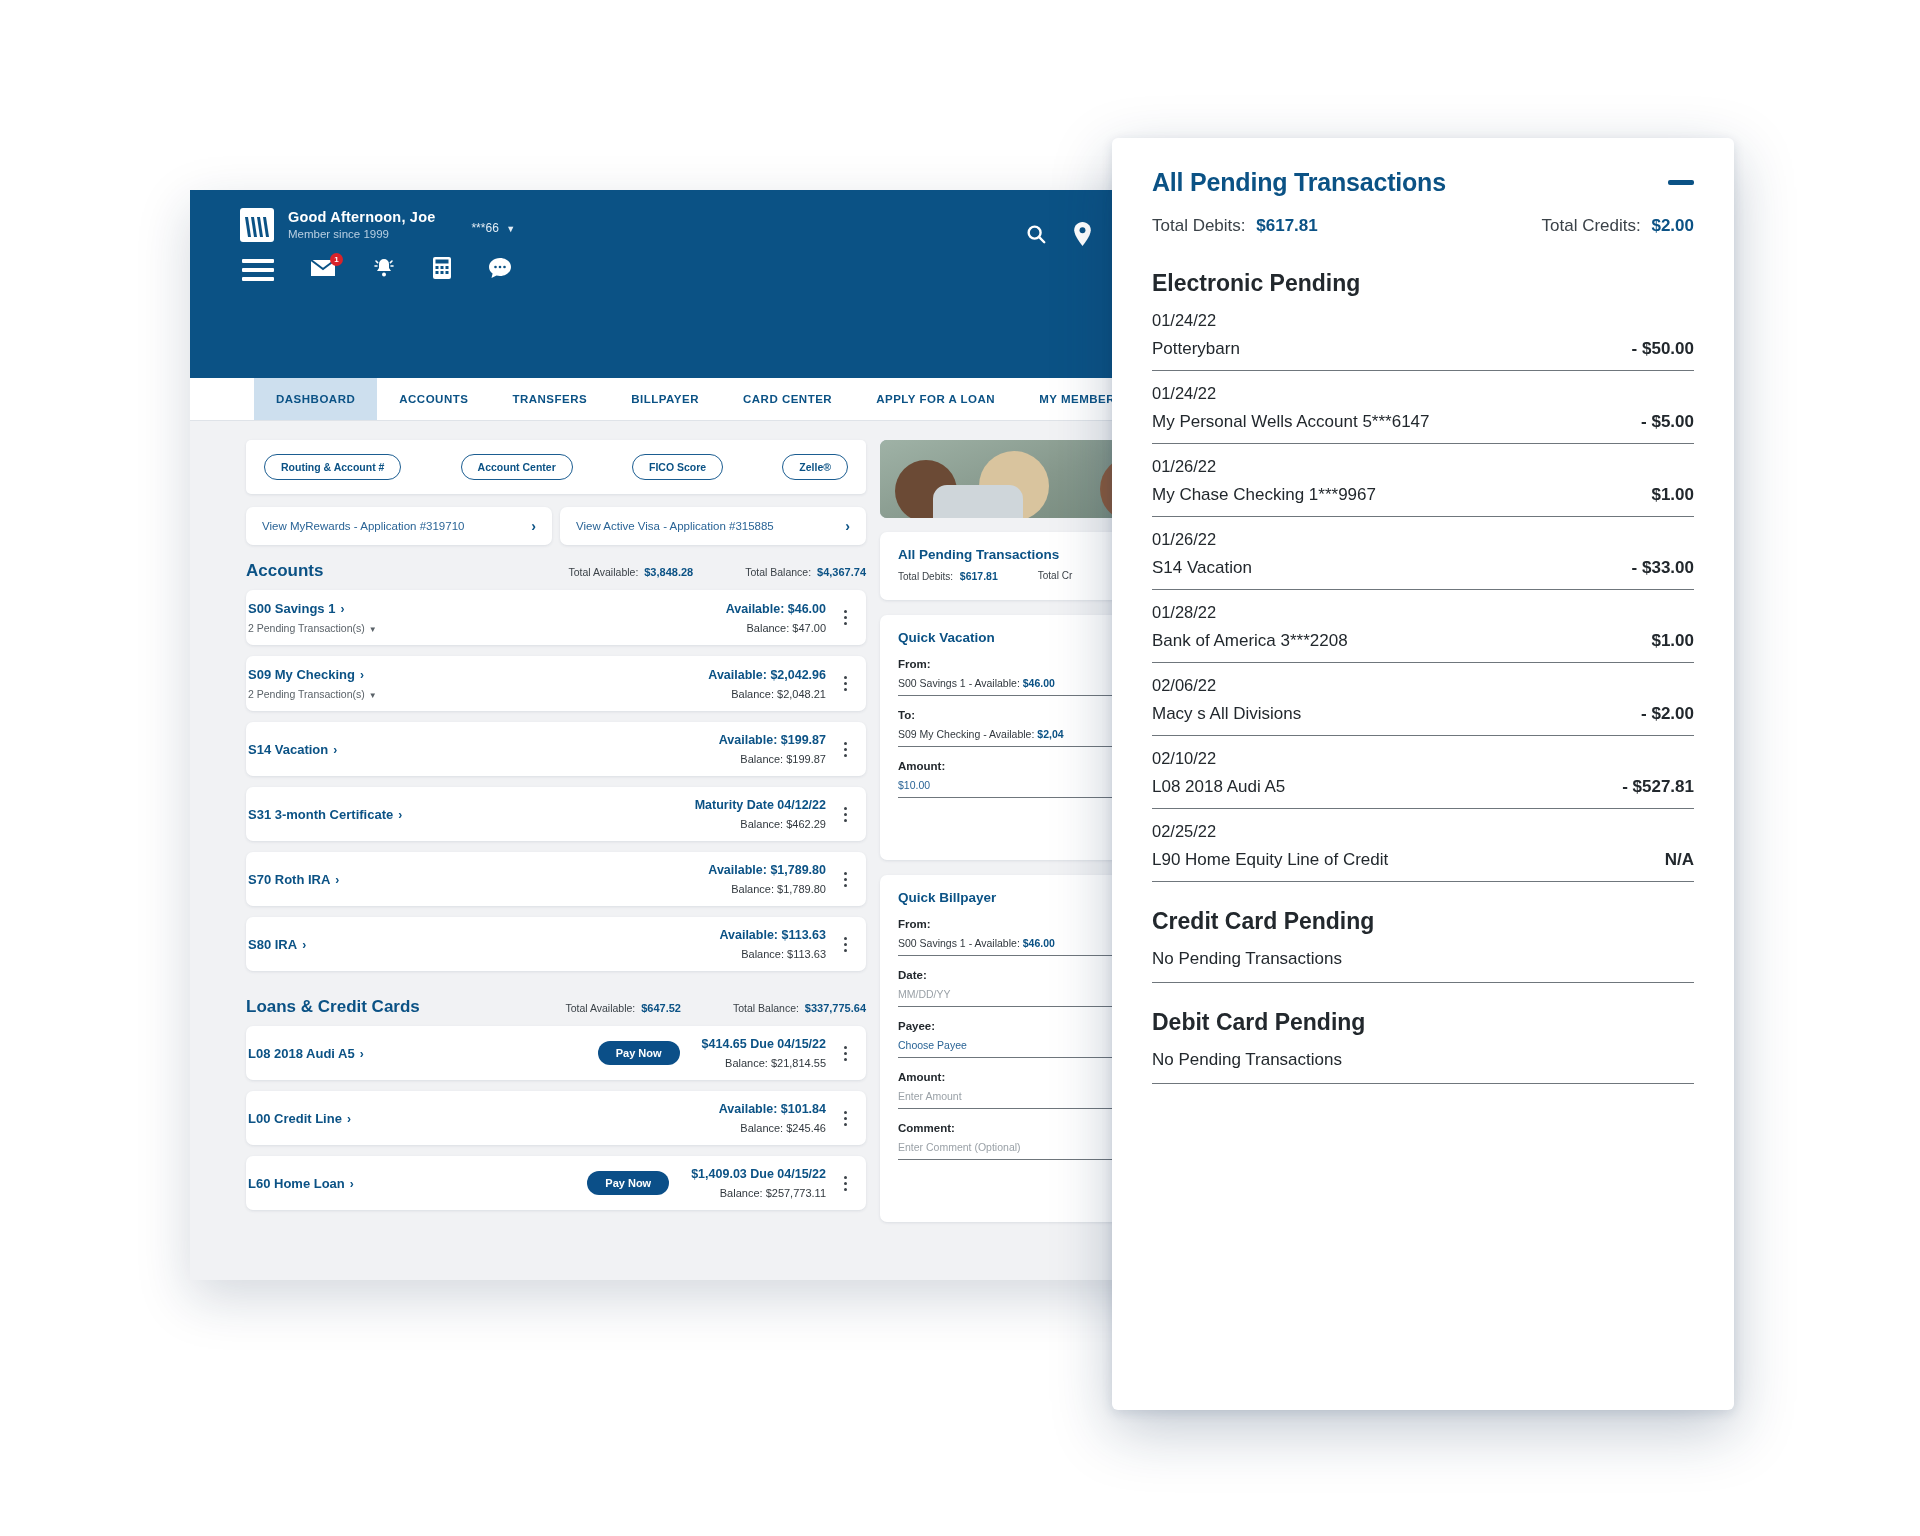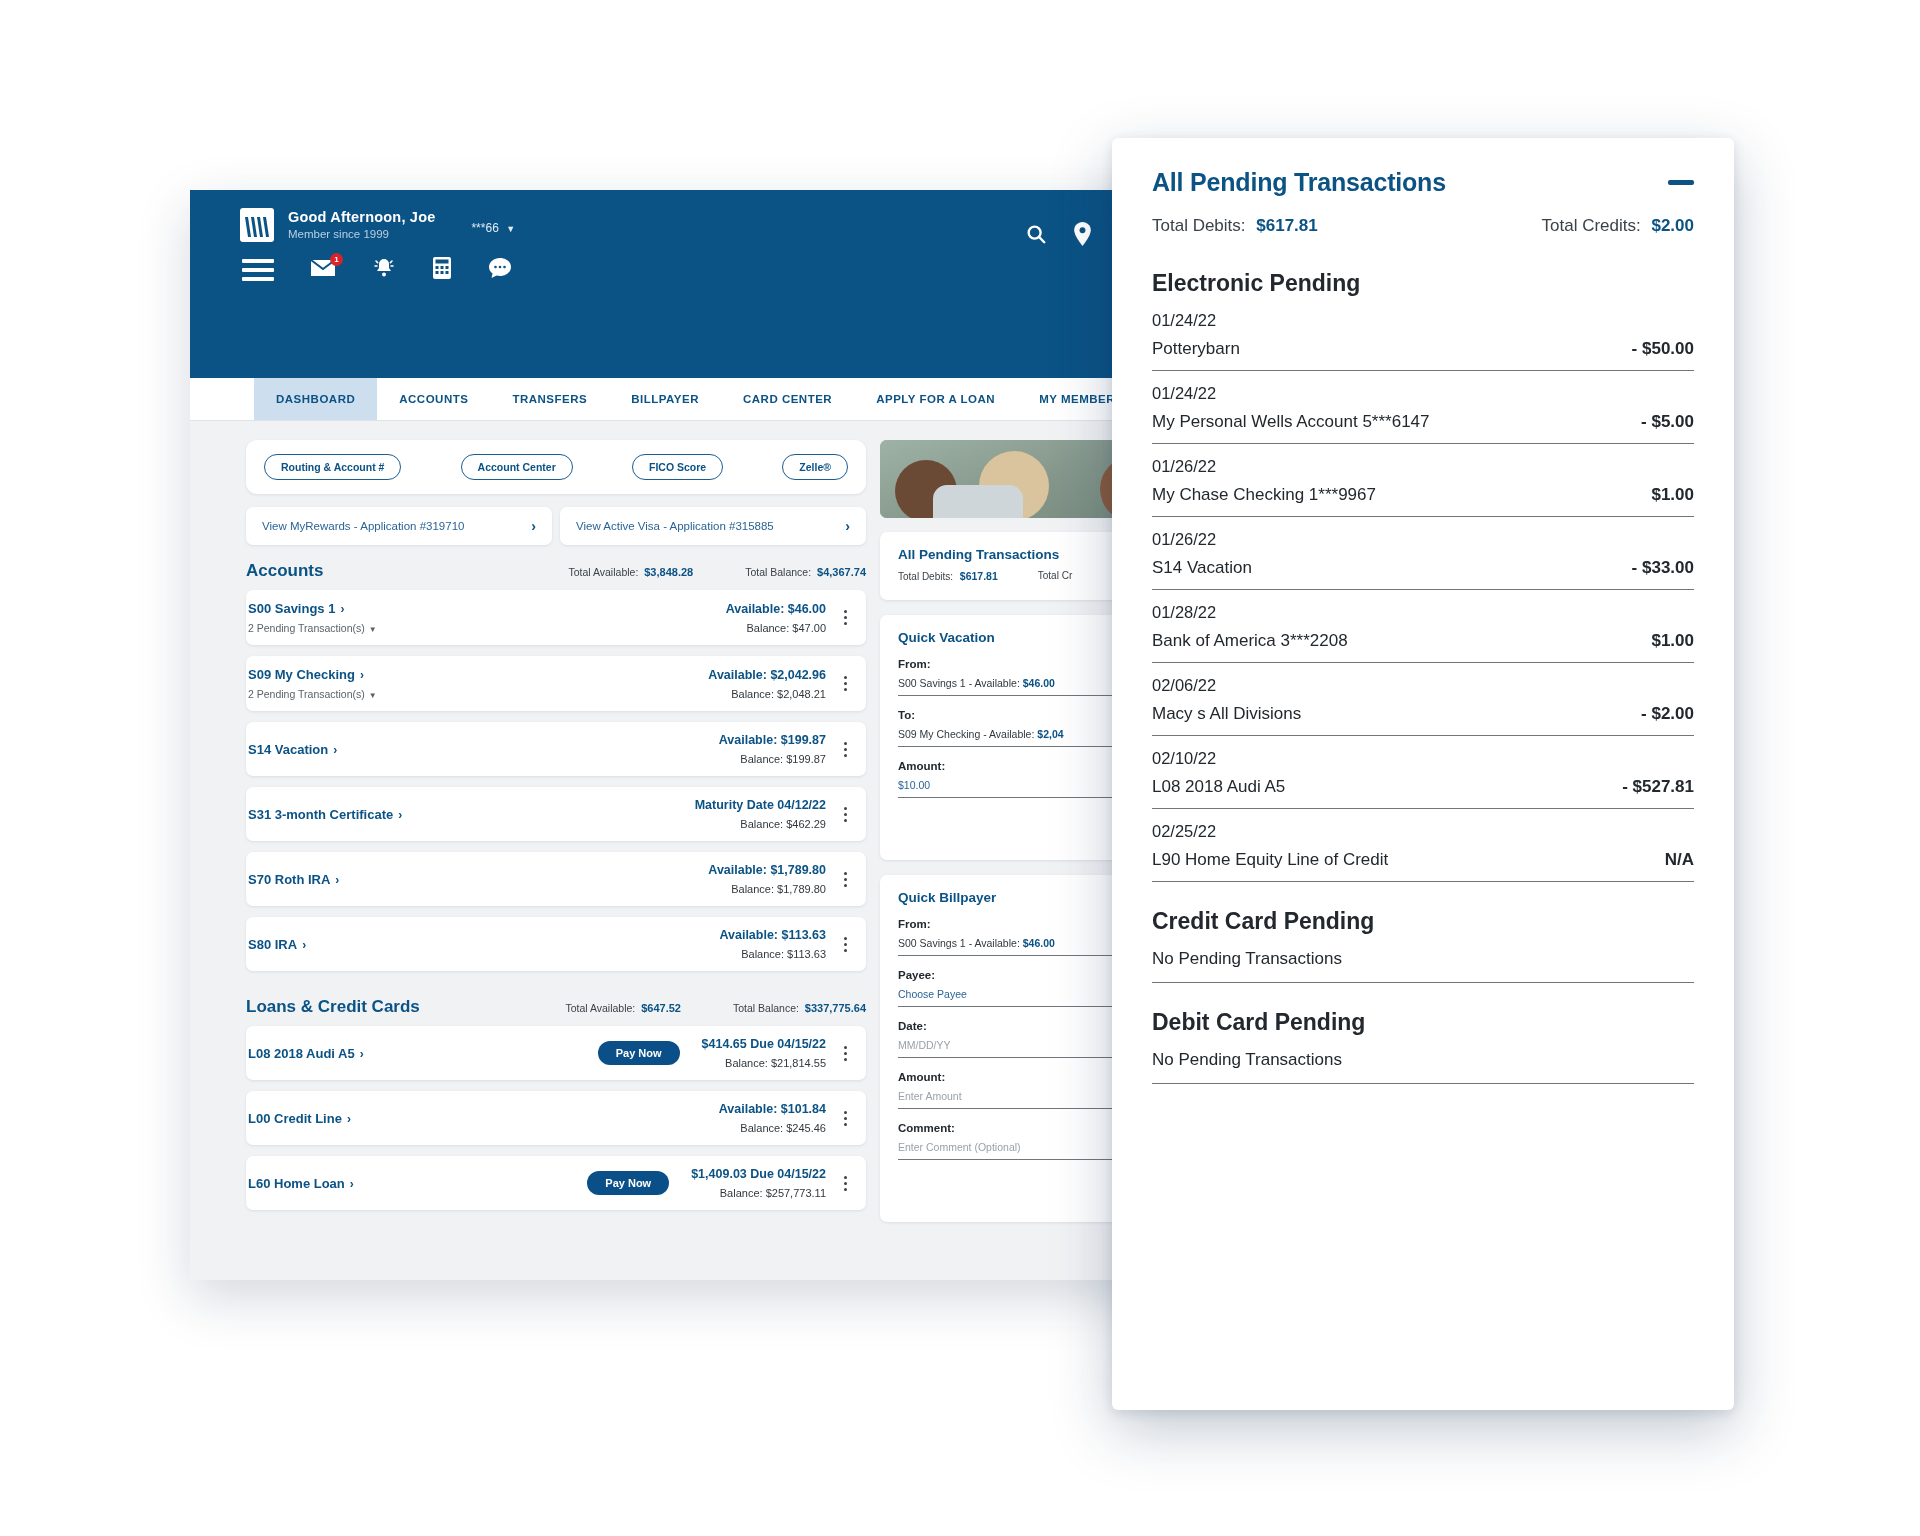--- a/index.html
+++ b/index.html
@@ -62,21 +62,21 @@
     display:flex;align-items:center;padding:0 22px;font-size:11.5px;font-weight:bold;
     color:#0b5285;letter-spacing:.5px;white-space:nowrap;cursor:pointer;
   }
   .tab.active{background:#cddfee;}
 
   
   .dashbody{display:flex;padding:20px 0 0 0;gap:14px;}
   .colleft{width:620px;margin-left:56px;}
   .colmid{width:380px;}
 
-  .card{background:#fff;border-radius:11px;box-shadow:0 1px 3px rgba(30,50,80,.10);}
+  .card{background:#fff;border-radius:5px;box-shadow:0 1px 3px rgba(30,50,80,.10);}
 
   .chiprow{display:flex;justify-content:space-between;padding:14px 18px;margin-bottom:13px;}
   .chip{
     border:1.4px solid #1b5d91;border-radius:18px;color:#0b5285;
     font-size:10.5px;font-weight:bold;padding:6px 16px;white-space:nowrap;cursor:pointer;
   }
 
   .applinks{display:flex;gap:8px;margin-bottom:16px;}
   .applink{
     flex:1;background:#fff;border-radius:7px;box-shadow:0 1px 3px rgba(30,50,80,.10);
@@ -505,26 +505,26 @@
           </div>
         </div>
 
         <div class="midcard">
           <h3>Quick Billpayer</h3>
           <div class="fld">
             <div class="lbl">From:</div>
             <div class="val"><span>S00 Savings 1 - Available: </span><b>$46.00</b></div>
           </div>
           <div class="fld">
+            <div class="lbl">Date:</div>
+            <div class="val ph">MM/DD/YY</div>
+          </div>
+          <div class="fld">
             <div class="lbl">Payee:</div>
             <div class="val blue">Choose Payee</div>
-          </div>
-          <div class="fld">
-            <div class="lbl">Date:</div>
-            <div class="val ph">MM/DD/YY</div>
           </div>
           <div class="fld">
             <div class="lbl">Amount:</div>
             <div class="val ph">Enter Amount</div>
           </div>
           <div class="fld">
             <div class="lbl">Comment:</div>
             <div class="val ph">Enter Comment (Optional)</div>
           </div>
           <div class="submitwrap">

